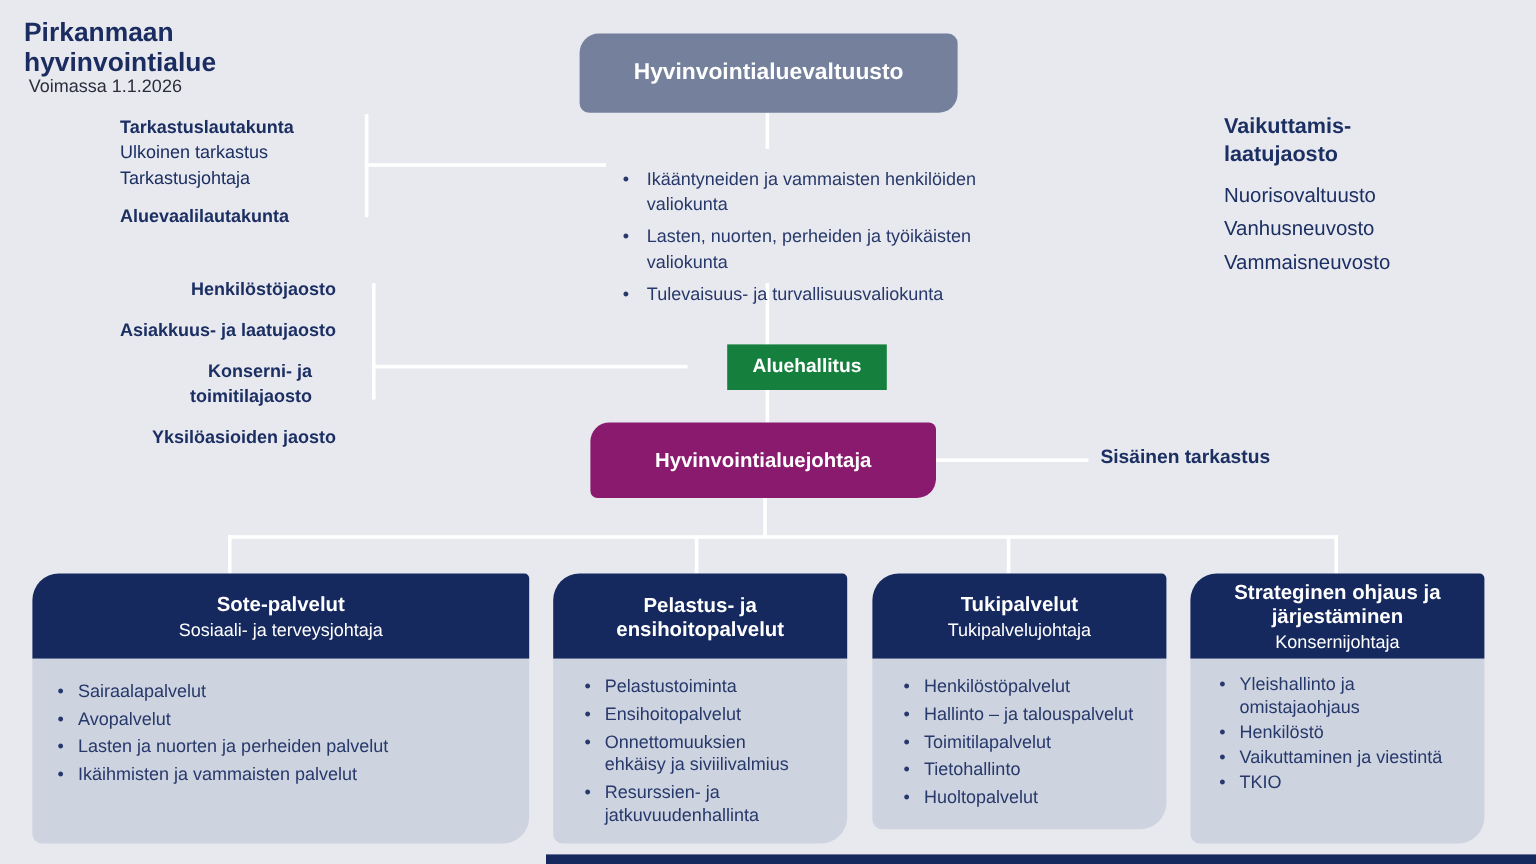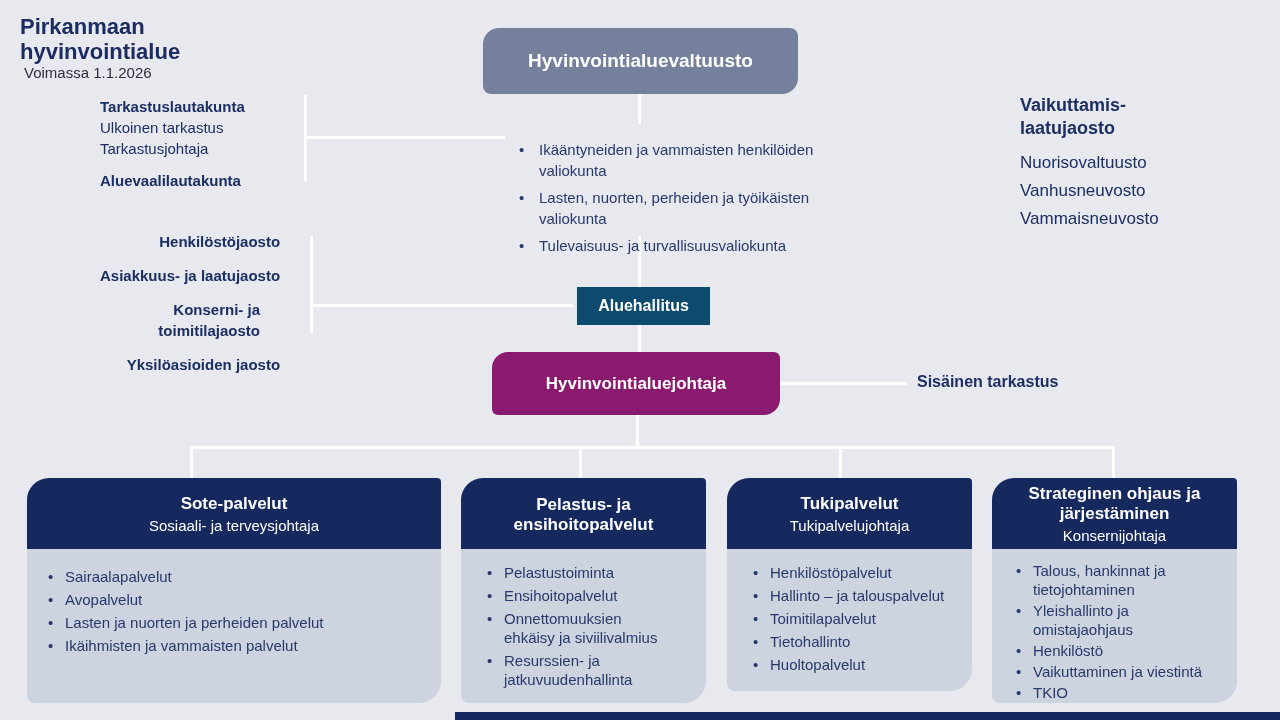--- a/index.html
+++ b/index.html
@@ -16,22 +16,22 @@
 
   
   .line { position:absolute; background:#ffffff; }
   .h { height:3px; } .v { width:3px; }
 
   
   .box { position:absolute; display:flex; align-items:center; justify-content:center;
          color:#fff; font-weight:bold; text-align:center; }
   .council { left:483px; top:28px; width:315px; height:66px;
              background:#75809d; border-radius:16px 8px 16px 8px; font-size:19px; }
-  .board { left:577px; top:287px; width:133px; height:38px;
-           background:#0c4a6e; font-size:16px; }
+  .board { left:606px; top:287px; width:133px; height:38px;
+           background:#15803d; font-size:16px; }
   .director { left:492px; top:352px; width:288px; height:63px;
               background:#8a1a6d; border-radius:16px 6px 16px 6px; font-size:17px; }
 
   
   .audit-group { position:absolute; left:100px; top:96px; font-size:15px; line-height:21px; }
   .audit-group .t { font-weight:bold; }
   .audit-group .t2 { font-weight:bold; margin-top:11px; }
   .sub-group { position:absolute; left:100px; top:231px; font-size:15px; font-weight:bold;
                line-height:21px; list-style:none;text-align:right; }
   .sub-group li { margin-bottom:13px; }
@@ -191,21 +191,20 @@
     </div>
   </div>
 
   <div class="card card4">
     <div class="head">
       <div class="ct">Strateginen ohjaus ja järjestäminen</div>
       <div class="cs">Konsernijohtaja</div>
     </div>
     <div class="bod">
       <ul>
-        <li>Talous, hankinnat ja tietojohtaminen</li>
         <li>Yleishallinto ja omistajaohjaus</li>
         <li>Henkilöstö</li>
         <li>Vaikuttaminen ja viestintä</li>
         <li>TKIO</li>
       </ul>
     </div>
   </div>
 
   <div class="bottom-bar"></div>
 

